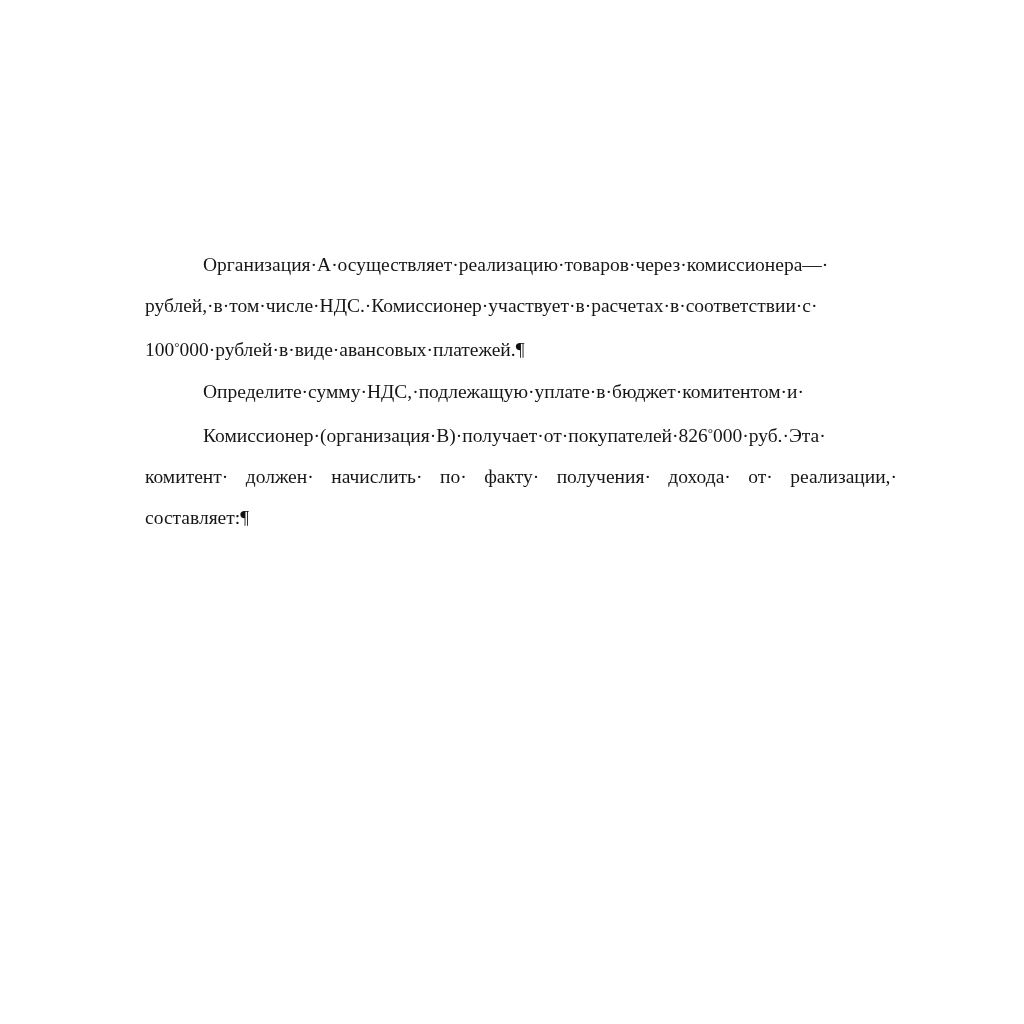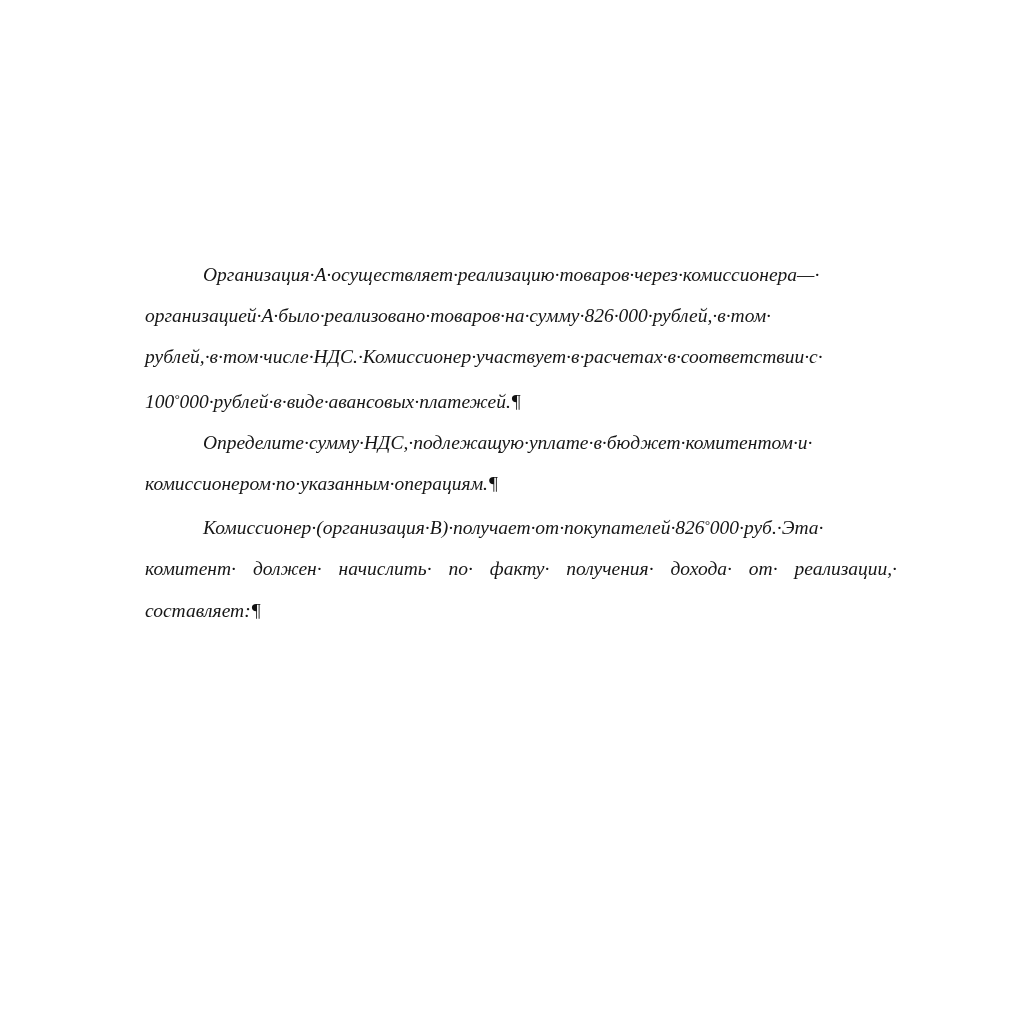--- a/index.html
+++ b/index.html
@@ -18,23 +18,22 @@
   #page {
     position: relative;
     width: 1024px;
     height: 1024px;
     background: #ffffff;
   }
 
   #text-block {
     position: absolute;
     left: 145px;
-    top: 254px;
+    top: 244px;
     width: 752px;
-    font-style: italic;
   }
 
   .para {
     margin: 0;
     padding: 0;
     color: #161616;
     font-size: 19.5px;
     line-height: 41.2px;
     text-align: justify;
     text-justify: inter-word;
@@ -72,28 +71,26 @@
 </style>
 </head>
 <body>
 
 <div id="page">
 
   <div id="text-block">
 
     <div class="para">
       <span class="line j" style="padding-left: 58px;">Организация·А·осуществляет·реализацию·товаров·через·комиссионера—·</span>
-      <span class="line j">организацией·А·было·реализовано·товаров·на·сумму·826·000·рублей,·в·том·</span>
       <span class="line j">рублей,·в·том·числе·НДС.·Комиссионер·участвует·в·расчетах·в·соответствии·с·</span>
       <span class="line last">100<span class="nbsp-mark">°</span>000·рублей·в·виде·авансовых·платежей.<span class="pilcrow">¶</span></span>
     </div>
 
     <div class="para">
       <span class="line j" style="padding-left: 58px;">Определите·сумму·НДС,·подлежащую·уплате·в·бюджет·комитентом·и·</span>
-      <span class="line last">комиссионером·по·указанным·операциям.<span class="pilcrow">¶</span></span>
     </div>
 
     <div class="para">
       <span class="line j" style="padding-left: 58px;">Комиссионер·(организация·В)·получает·от·покупателей·826<span class="nbsp-mark">°</span>000·руб.·Эта·</span>
       <span class="line j">комитент· должен· начислить· по· факту· получения· дохода· от· реализации,·</span>
       <span class="line last">составляет:<span class="pilcrow">¶</span></span>
     </div>
 
   </div>
 </div>

